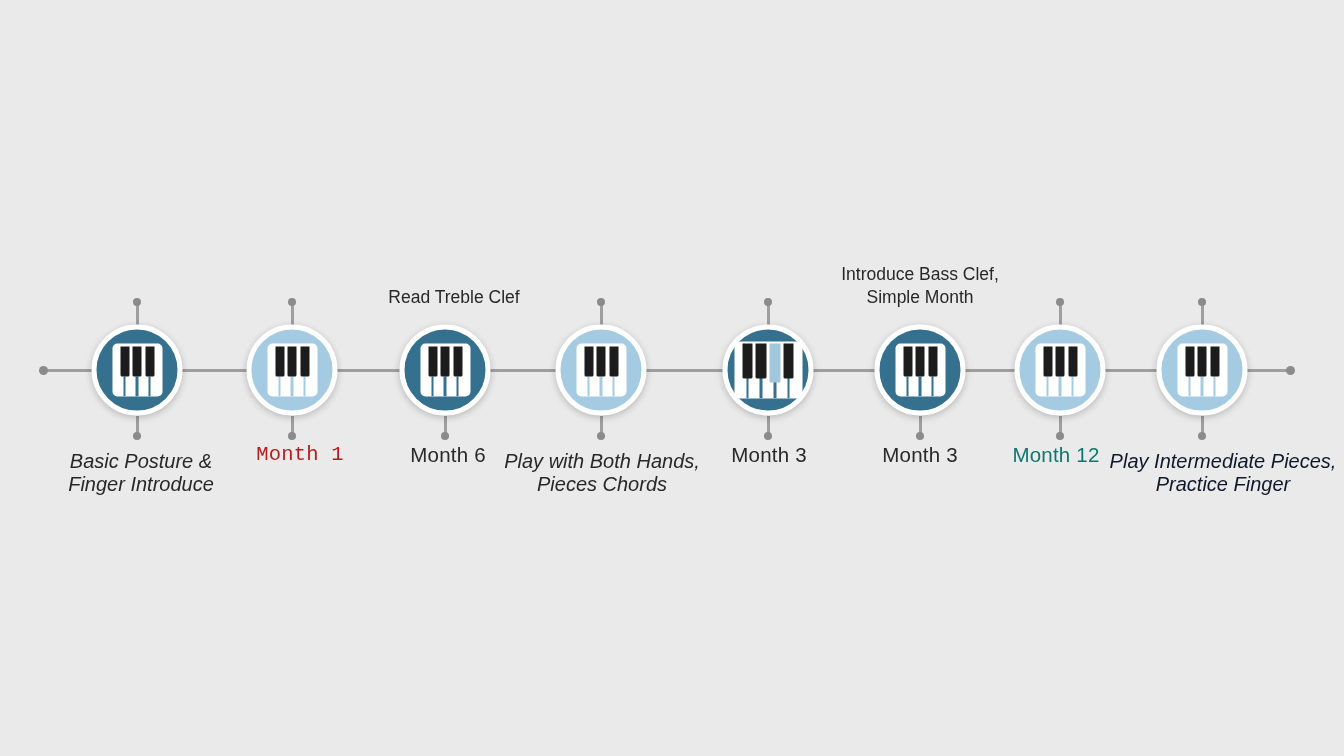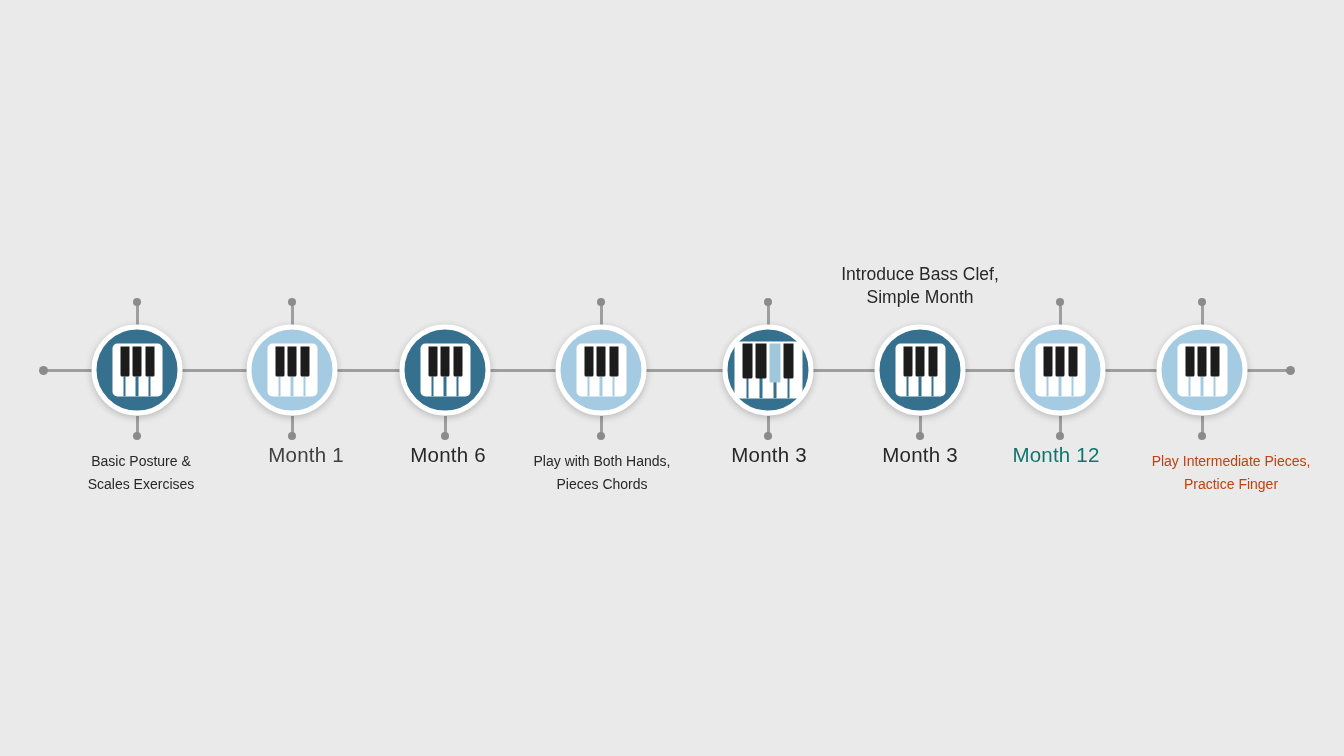--- a/index.html
+++ b/index.html
@@ -52,21 +52,21 @@
 
   .label {
     position: absolute; left: 0;
     transform: translateX(-50%);
     text-align: center; white-space: nowrap;
     color: #282828;
     font-weight: 500;
   }
   .label.above { bottom: 61px; font-size: 17.5px; line-height: 23px; }
   .label.below.month { top: 73px; font-size: 20.5px; line-height: 24px; letter-spacing: 0.2px; }
-  .label.below.desc  { top: 80px; font-size: 14px; line-height: 23px; }
+  .label.below.desc  { top: 80px; font-size: 20px; line-height: 23px; font-style: italic; }
 
   .piano {
     position: relative;
     background: #ffffff;
     overflow: hidden;
   }
   .piano .key, .piano .sep { position: absolute; }
 </style>
 </head>
 <body style="background: rgb(234, 234, 234);">
@@ -86,48 +86,49 @@
           <div class="sep" style="left: 11.2px; bottom: 0px; width: 2.6px; height: 20px; background: rgb(53, 112, 142);"></div>
           <div class="sep" style="left: 23.7px; bottom: 0px; width: 2.6px; height: 20px; background: rgb(53, 112, 142);"></div>
           <div class="sep" style="left: 36.2px; bottom: 0px; width: 2.6px; height: 20px; background: rgb(53, 112, 142);"></div>
           <div class="key" style="left: 8px; top: 3px; width: 9px; height: 30px; background: rgb(28, 28, 28); border-radius: 0px 0px 1.5px 1.5px;"></div>
           <div class="key" style="left: 20.5px; top: 3px; width: 9px; height: 30px; background: rgb(28, 28, 28); border-radius: 0px 0px 1.5px 1.5px;"></div>
           <div class="key" style="left: 33px; top: 3px; width: 9px; height: 30px; background: rgb(28, 28, 28); border-radius: 0px 0px 1.5px 1.5px;"></div>
         </div>
     </div>
     <div class="label below desc" style="color: rgb(40, 40, 40); margin-left: 4px;">
         <div>Basic Posture &amp;</div>
-        <div>Scales Exercises</div>
+        <div>Finger Introduce</div>
       </div>
   </div>
     <div class="node" style="left: 292px; top: 370px; --c: #a5cbe2;">
     <div class="stem stem-top" style="background: rgb(159, 159, 159);"></div>
     <div class="stem-dot dot-top" style="background: rgb(139, 139, 139);"></div>
     <div class="stem stem-bottom" style="background: rgb(159, 159, 159);"></div>
     <div class="stem-dot dot-bottom" style="background: rgb(139, 139, 139);"></div>
 
     <div class="circle">
       <div class="piano" style="width: 50px; height: 53px; border-radius: 5px;">
           <div class="sep" style="left: 11.2px; bottom: 0px; width: 2.6px; height: 20px; background: rgb(165, 203, 226);"></div>
           <div class="sep" style="left: 23.7px; bottom: 0px; width: 2.6px; height: 20px; background: rgb(165, 203, 226);"></div>
           <div class="sep" style="left: 36.2px; bottom: 0px; width: 2.6px; height: 20px; background: rgb(165, 203, 226);"></div>
           <div class="key" style="left: 8px; top: 3px; width: 9px; height: 30px; background: rgb(28, 28, 28); border-radius: 0px 0px 1.5px 1.5px;"></div>
           <div class="key" style="left: 20.5px; top: 3px; width: 9px; height: 30px; background: rgb(28, 28, 28); border-radius: 0px 0px 1.5px 1.5px;"></div>
           <div class="key" style="left: 33px; top: 3px; width: 9px; height: 30px; background: rgb(28, 28, 28); border-radius: 0px 0px 1.5px 1.5px;"></div>
         </div>
     </div>
-    <div class="label below month" style="color: #404040; margin-left: 14px;">
+    <div class="label below month" style="color: #b91c1c; margin-left: 8px; font-family: Liberation Mono, monospace;">
         <div>Month 1</div>
       </div>
   </div>
     <div class="node" style="left: 445px; top: 370px; --c: #35708e;">
 
     <div class="stem stem-bottom" style="background: rgb(159, 159, 159);"></div>
     <div class="stem-dot dot-bottom" style="background: rgb(139, 139, 139);"></div>
     <div class="label above" style="margin-left: 9px; color: rgb(40, 40, 40);">
+        <div>Read Treble Clef</div>
       </div>
     <div class="circle">
       <div class="piano" style="width: 50px; height: 53px; border-radius: 5px;">
           <div class="sep" style="left: 11.2px; bottom: 0px; width: 2.6px; height: 20px; background: rgb(53, 112, 142);"></div>
           <div class="sep" style="left: 23.7px; bottom: 0px; width: 2.6px; height: 20px; background: rgb(53, 112, 142);"></div>
           <div class="sep" style="left: 36.2px; bottom: 0px; width: 2.6px; height: 20px; background: rgb(53, 112, 142);"></div>
           <div class="key" style="left: 8px; top: 3px; width: 9px; height: 30px; background: rgb(28, 28, 28); border-radius: 0px 0px 1.5px 1.5px;"></div>
           <div class="key" style="left: 20.5px; top: 3px; width: 9px; height: 30px; background: rgb(28, 28, 28); border-radius: 0px 0px 1.5px 1.5px;"></div>
           <div class="key" style="left: 33px; top: 3px; width: 9px; height: 30px; background: rgb(28, 28, 28); border-radius: 0px 0px 1.5px 1.5px;"></div>
         </div>
@@ -230,18 +231,18 @@
     <div class="circle">
       <div class="piano" style="width: 50px; height: 53px; border-radius: 5px;">
           <div class="sep" style="left: 11.2px; bottom: 0px; width: 2.6px; height: 20px; background: rgb(165, 203, 226);"></div>
           <div class="sep" style="left: 23.7px; bottom: 0px; width: 2.6px; height: 20px; background: rgb(165, 203, 226);"></div>
           <div class="sep" style="left: 36.2px; bottom: 0px; width: 2.6px; height: 20px; background: rgb(165, 203, 226);"></div>
           <div class="key" style="left: 8px; top: 3px; width: 9px; height: 30px; background: rgb(28, 28, 28); border-radius: 0px 0px 1.5px 1.5px;"></div>
           <div class="key" style="left: 20.5px; top: 3px; width: 9px; height: 30px; background: rgb(28, 28, 28); border-radius: 0px 0px 1.5px 1.5px;"></div>
           <div class="key" style="left: 33px; top: 3px; width: 9px; height: 30px; background: rgb(28, 28, 28); border-radius: 0px 0px 1.5px 1.5px;"></div>
         </div>
     </div>
-    <div class="label below desc" style="color: #c2410c; margin-left: 29px;">
+    <div class="label below desc" style="color: #0f172a; margin-left: 21px;">
         <div>Play Intermediate Pieces,</div>
         <div>Practice Finger</div>
       </div>
   </div>
   </div>
 
 </body></html>

